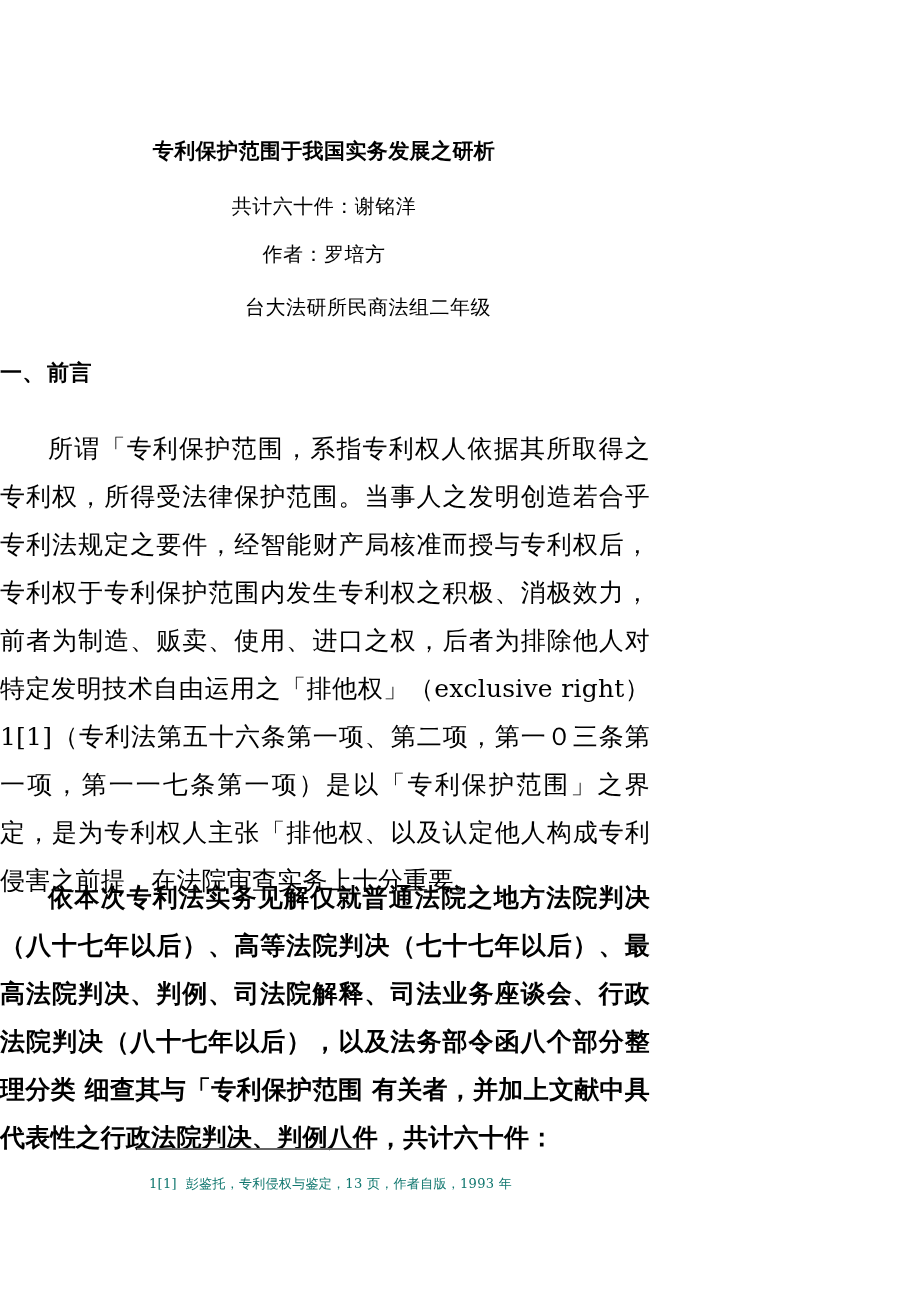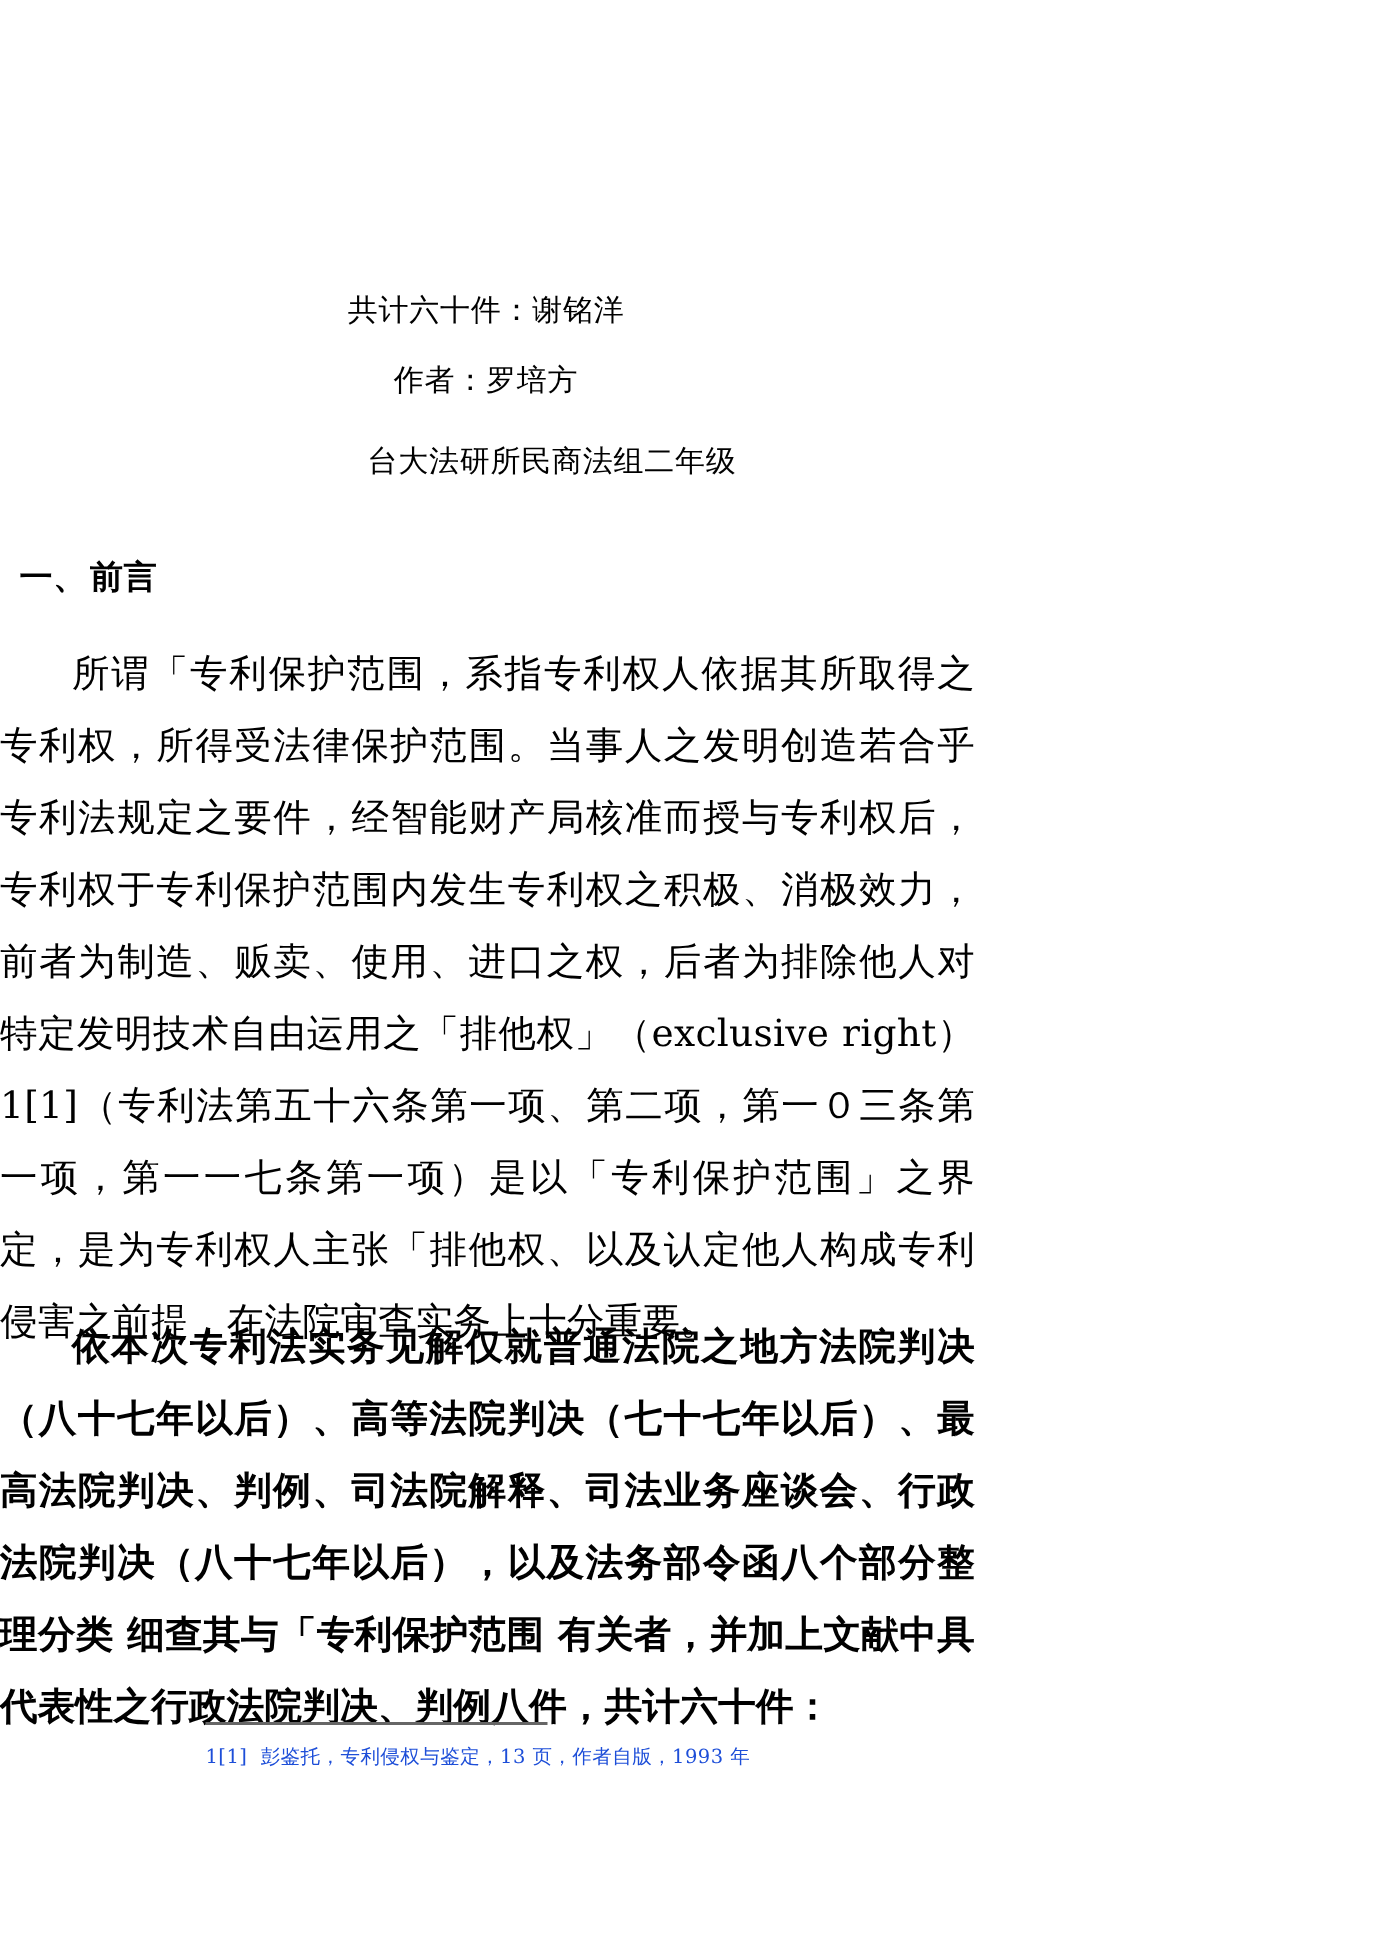--- a/index.html
+++ b/index.html
@@ -47,21 +47,21 @@
   }
   .subtitle-1 { top: 191px; }
   .subtitle-2 { top: 241px; font-family: Liberation Mono, monospace; }
   .subtitle-3 { top: 292px; padding-left: 44px; }
   
   .section-heading {
     position: absolute;
     left: 0;
     top: 356px;
     width: 648px;
-    margin: 13px;
+    margin: 0;
     font-size: 22px;
     font-weight: bold;
     line-height: 32px;
     letter-spacing: 0.5px;
     text-align: left;
   }
   .section-heading .num { margin-right: 2px; }
   
   .para {
     position: absolute;
@@ -84,34 +84,35 @@
     top: 1148px;
     width: 228px;
     height: 2px;
     background: #666666;
   }
   .footnote {
     position: absolute;
     left: 137px;
     top: 1161px;
     width: 700px;
-    margin: 0;
+    margin: 12px;
     font-size: 13px;
     line-height: 22px;
-    color: #1d4ed8;
+    color: #0f766e;
     letter-spacing: 0.3px;
     text-align: left;
     white-space: nowrap;
   }
 </style>
 </head>
 <body>
 
 <div class="page">
 
+  <h1 class="doc-title">专利保护范围于我国实务发展之研析</h1>
 
   <p class="subtitle subtitle-1">共计六十件：谢铭洋</p>
 
   <p class="subtitle subtitle-2">作者：罗培方</p>
 
   <p class="subtitle subtitle-3">台大法研所民商法组二年级</p>
 
   <h2 class="section-heading">
     <span class="num">一、</span><span>前言</span>
   </h2>

